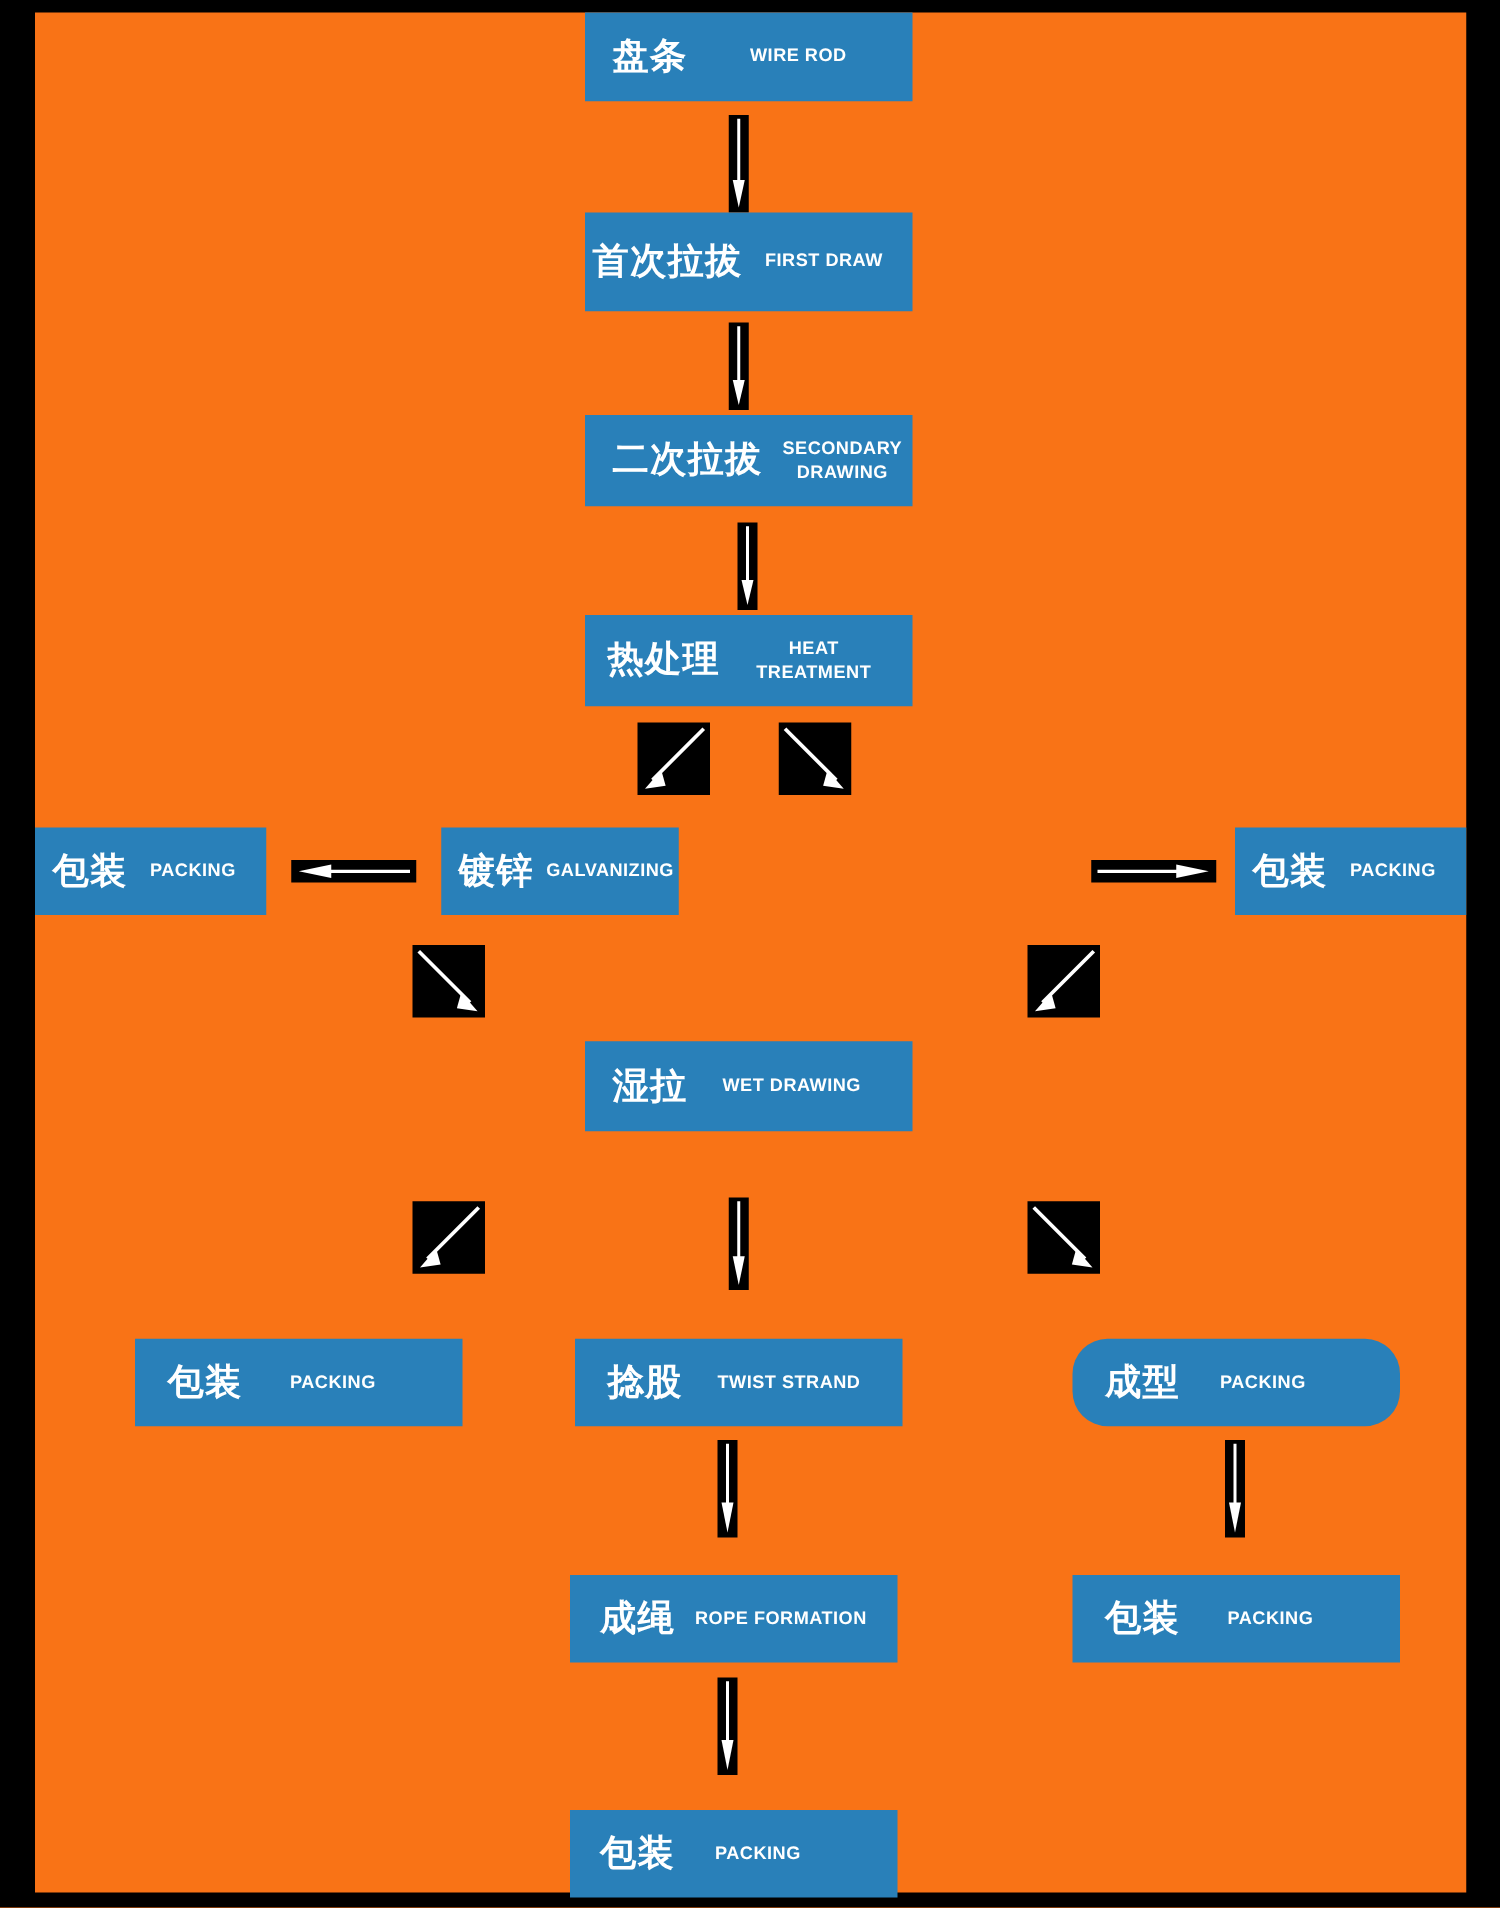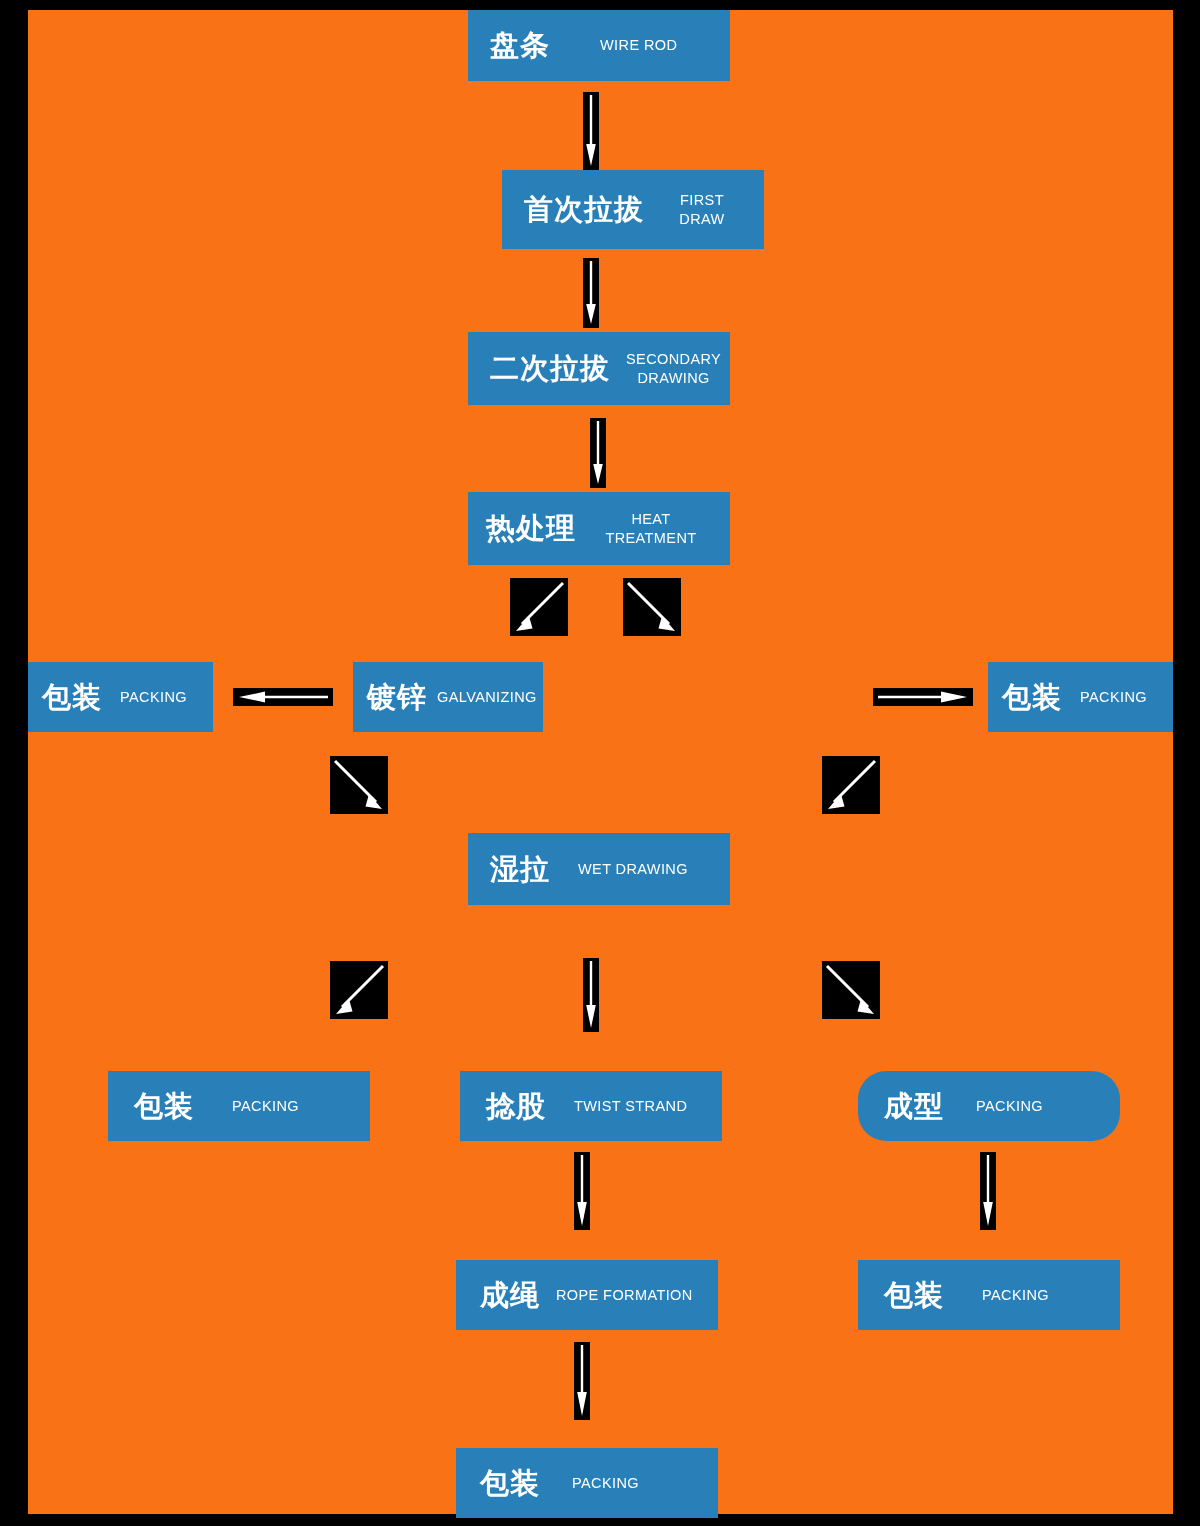--- a/index.html
+++ b/index.html
@@ -27,21 +27,21 @@
   }
   .box .cn{
     font-size:29px;
     font-weight:700;
     letter-spacing:1px;
     line-height:1;
     white-space:nowrap;
   }
   .box .en{
     font-size:14.5px;
-    font-weight:400;
+    font-weight:700;
     letter-spacing:0.4px;
     line-height:1.28;
     white-space:pre-line;
     text-align:center;
   }
   
   .arrow{position:absolute;background:#000;}
   .arrow svg{display:block;width:100%;height:100%;}
 </style>
 </head>
@@ -54,21 +54,21 @@
     <span class="en" style="margin-left:50px;">WIRE ROD</span>
   </div>
 
   <div class="arrow" style="left:555px;top:82px;width:16px;height:78px;">
     <svg viewBox="0 0 16 78" preserveAspectRatio="none" aria-hidden="true">
       <path d="M8 3 L8 58" stroke="#fff" stroke-width="2.4" fill="none"></path>
       <path d="M3.2 52 L12.8 52 L8 74 Z" fill="#fff"></path>
     </svg>
   </div>
 
-  <div class="box" style="left:440px;top:160px;width:262px;height:79px;padding:0 22px;margin-left:34px;">
+  <div class="box" style="left:440px;top:160px;width:262px;height:79px;padding:0 6px;">
     <span class="cn">首次拉拔</span>
     <span class="en" style="margin-left:18px;">FIRST DRAW</span>
   </div>
 
   <div class="arrow" style="left:555px;top:248px;width:16px;height:70px;">
     <svg viewBox="0 0 16 70" preserveAspectRatio="none" aria-hidden="true">
       <path d="M8 3 L8 51" stroke="#fff" stroke-width="2.4" fill="none"></path>
       <path d="M3.2 46 L12.8 46 L8 66 Z" fill="#fff"></path>
     </svg>
   </div>

